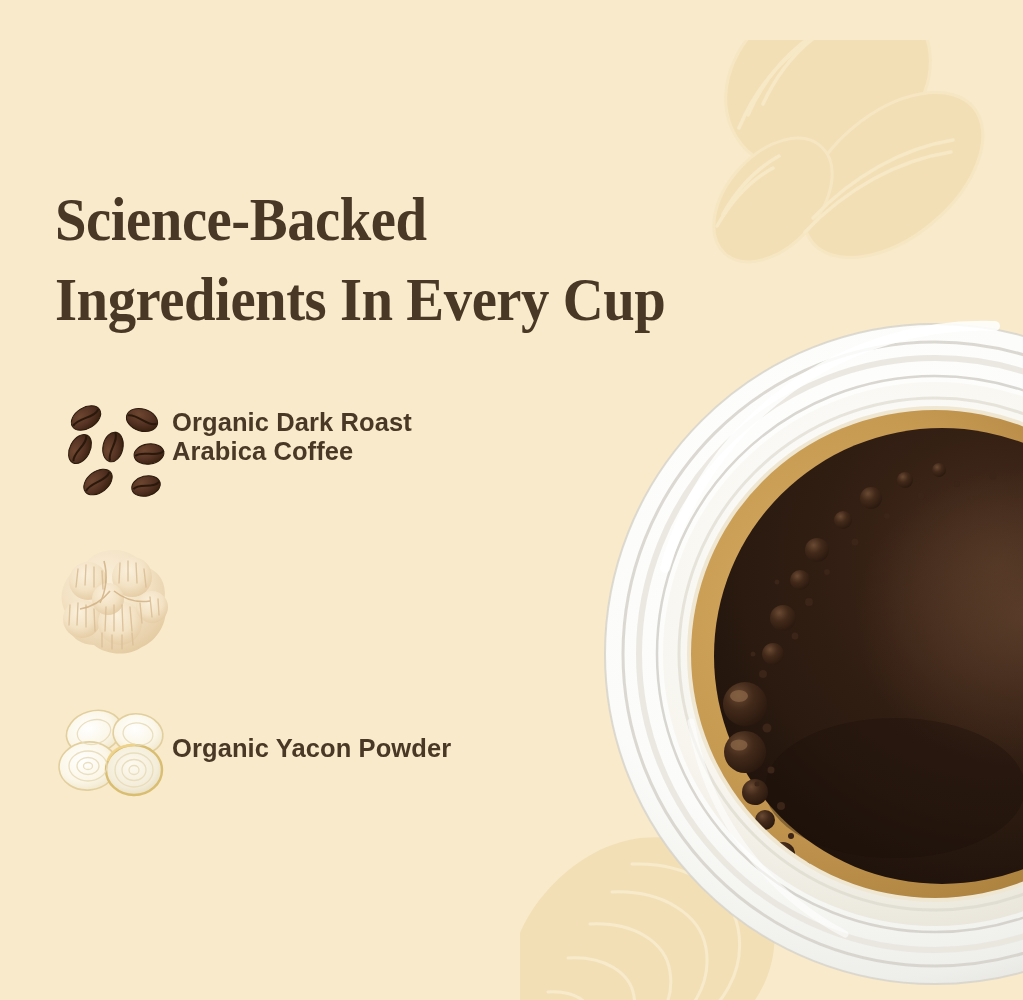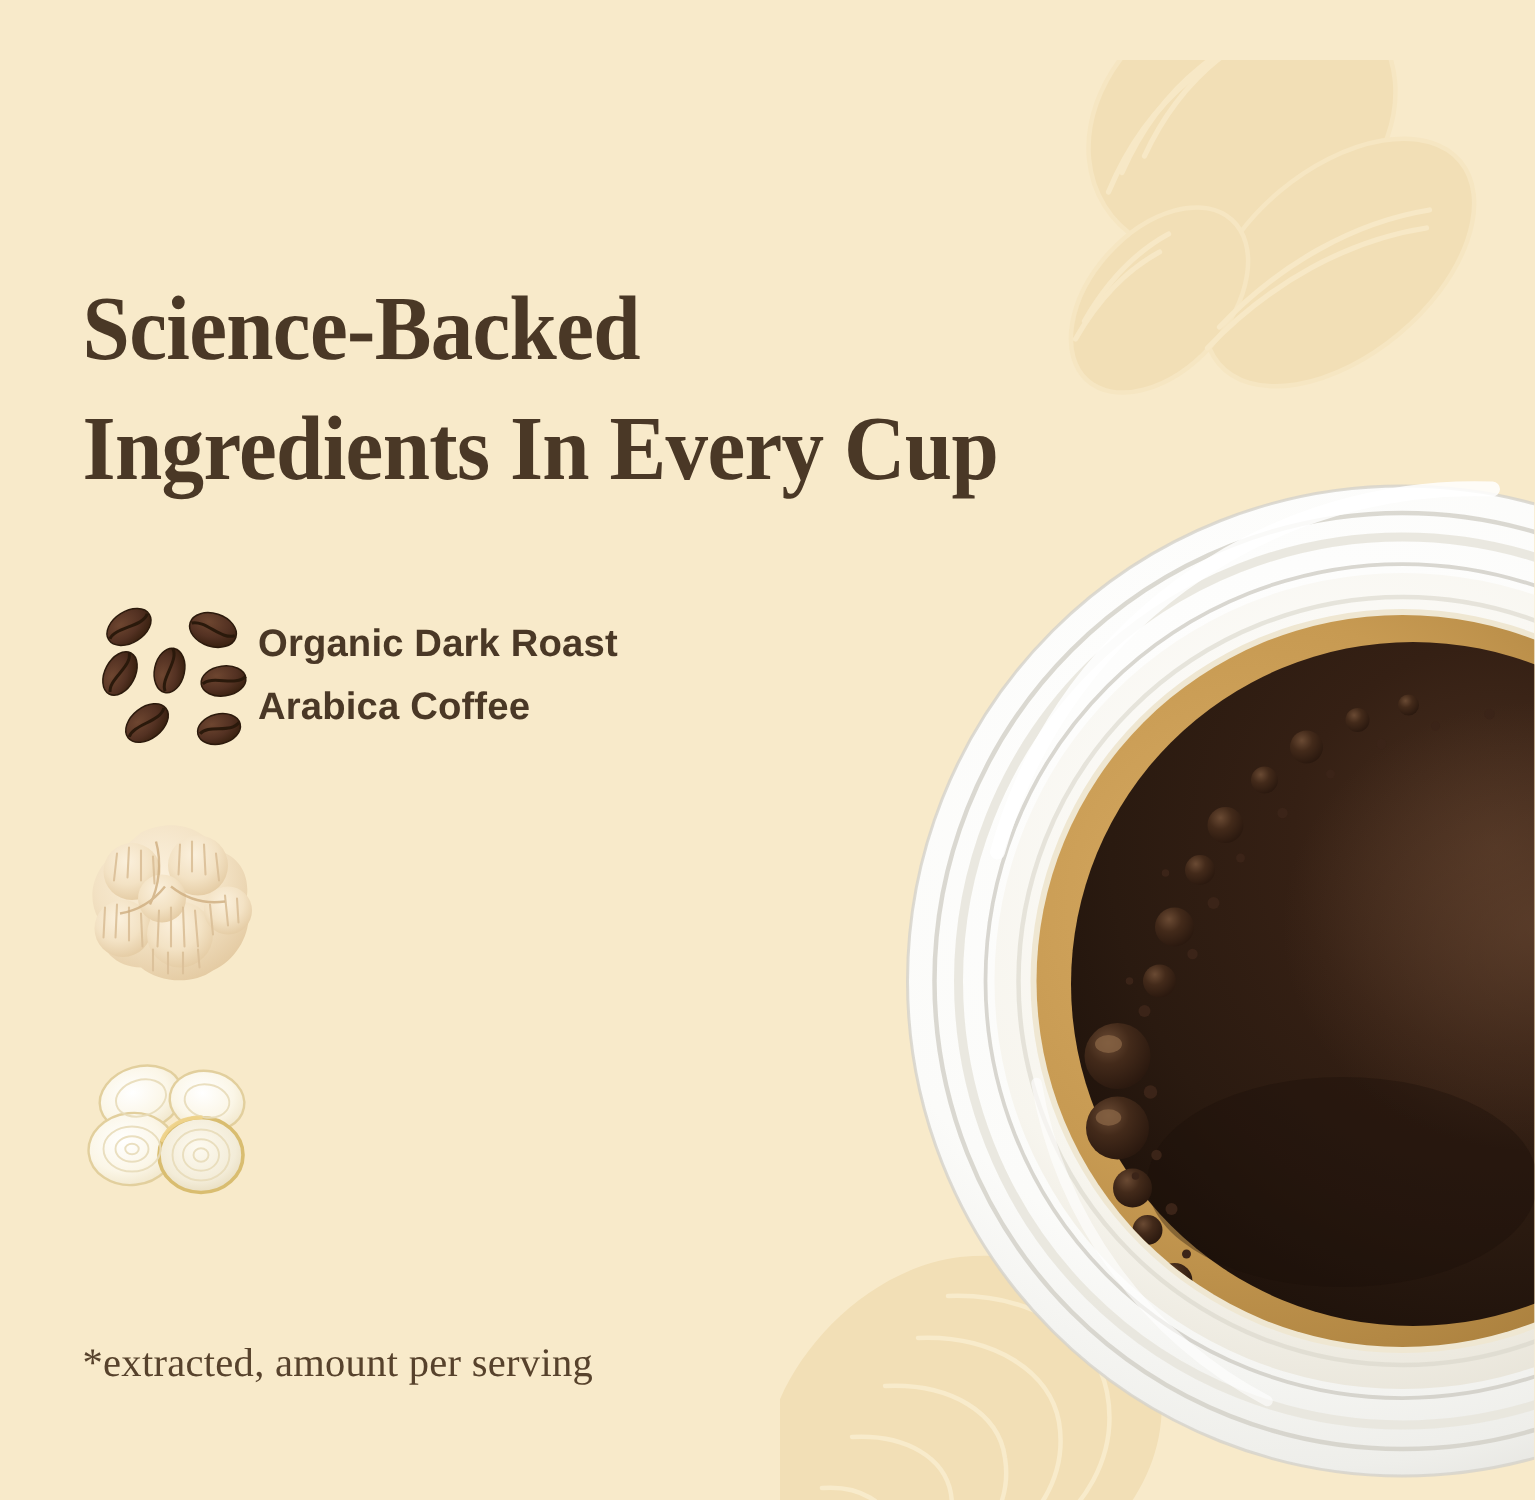--- a/index.html
+++ b/index.html
@@ -78,21 +78,21 @@
   }
   .ingredient-label {
     position: absolute;
     left: 122px;
     top: 16px;
     width: 430px;
     color: #4a3826;
     font-family: "Liberation Sans", sans-serif;
     font-weight: 700;
     font-size: 25.5px;
-    line-height: 42px;
+    line-height: 29px;
     letter-spacing: 0.1px;
     white-space: pre-line;
   }
   .ingredient-row.one-line .ingredient-label { top: 32px; }
 
   
   #footnote {
     position: absolute;
     left: 55px;
     top: 853px;
@@ -394,19 +394,19 @@
           <ellipse cx="30" cy="64" rx="4.5" ry="3.5"></ellipse>
           <ellipse cx="76" cy="68" rx="19" ry="17"></ellipse>
           <ellipse cx="76" cy="68" rx="12" ry="10.5"></ellipse>
           <ellipse cx="76" cy="68" rx="5" ry="4.5"></ellipse>
           <ellipse cx="36" cy="30" rx="17" ry="12" transform="rotate(-16 36 30)"></ellipse>
           <ellipse cx="80" cy="32" rx="15" ry="11" transform="rotate(10 80 32)"></ellipse>
         </g>
 
         <path d="M50 58 C 54 48 64 43 76 43" fill="none" stroke="#f0d48c" stroke-width="2.6" stroke-linecap="round" opacity="0.9"></path>
       </svg>
+      <div class="ingredient-label">Organic Yacon Powder</div>
     </div>
 
   </div>
 
-  <div id="footnote">*extracted, amount per serving</div>
 
 </div>
 
 </body></html>

